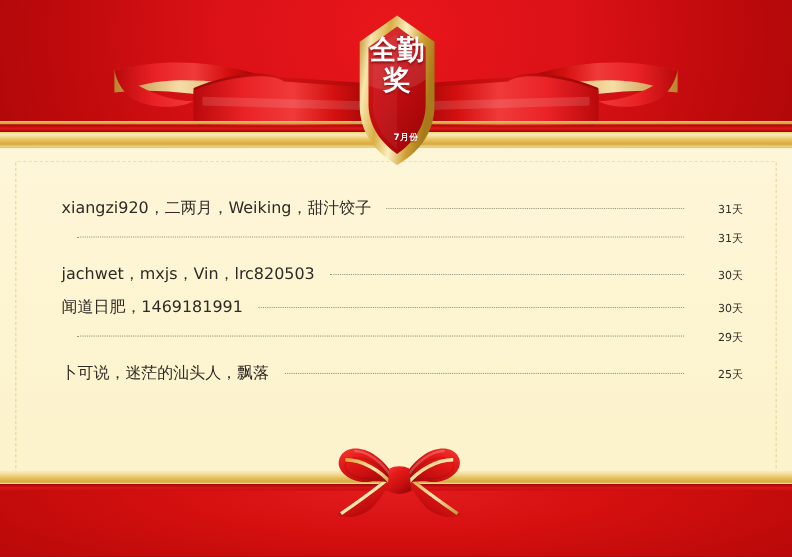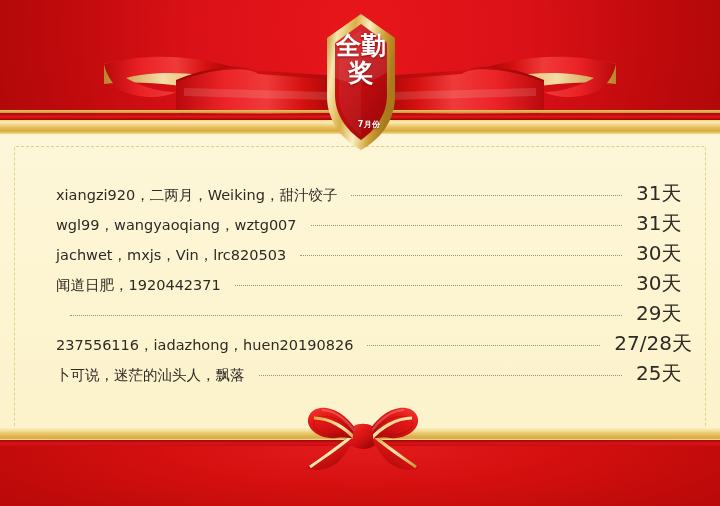--- a/index.html
+++ b/index.html
@@ -81,21 +81,21 @@
   }
   .row-name{
     white-space:nowrap;color:#2e2a25;font-size:14.5px;
     font-family:"DejaVu Sans","Liberation Sans",sans-serif;
   }
   .row-leader{
     flex:1 1 auto;margin:0 14px;position:relative;top:-4px;
     border-bottom:1px dotted #9a9179;height:1px;min-width:14px;
   }
   .row-value{
-    white-space:nowrap;color:#2e2a25;font-size:20px;text-align:left;
+    white-space:nowrap;color:#2e2a25;font-size:10px;text-align:center;
     min-width:56px;
   }
   
   .bow{position:absolute;left:288px;bottom:22px;width:150px;height:88px;}
 </style>
 </head>
 <body>
 
 <div id="poster">
 
@@ -192,42 +192,36 @@
     <div class="shield-sub">7月份</div>
   </div>
 
   <div class="list">
     <div class="row">
       <span class="row-name">xiangzi920，二两月，Weiking，甜汁饺子</span>
       <span class="row-leader"></span>
       <span class="row-value">31天</span>
     </div>
     <div class="row">
-      <span class="row-name">wgl99，wangyaoqiang，wztg007</span>
       <span class="row-leader"></span>
       <span class="row-value">31天</span>
     </div>
     <div class="row">
       <span class="row-name">jachwet，mxjs，Vin，lrc820503</span>
       <span class="row-leader"></span>
       <span class="row-value">30天</span>
     </div>
     <div class="row">
-      <span class="row-name">闻道日肥，1920442371</span>
+      <span class="row-name">闻道日肥，1469181991</span>
       <span class="row-leader"></span>
       <span class="row-value">30天</span>
     </div>
     <div class="row">
       <span class="row-leader"></span>
       <span class="row-value">29天</span>
-    </div>
-    <div class="row">
-      <span class="row-name">237556116，iadazhong，huen20190826</span>
-      <span class="row-leader"></span>
-      <span class="row-value">27/28天</span>
     </div>
     <div class="row">
       <span class="row-name">卜可说，迷茫的汕头人，飘落</span>
       <span class="row-leader"></span>
       <span class="row-value">25天</span>
     </div>
   </div>
 
   <div class="bow">
     <svg width="150" height="88" viewBox="0 0 150 88" xmlns="http://www.w3.org/2000/svg">

